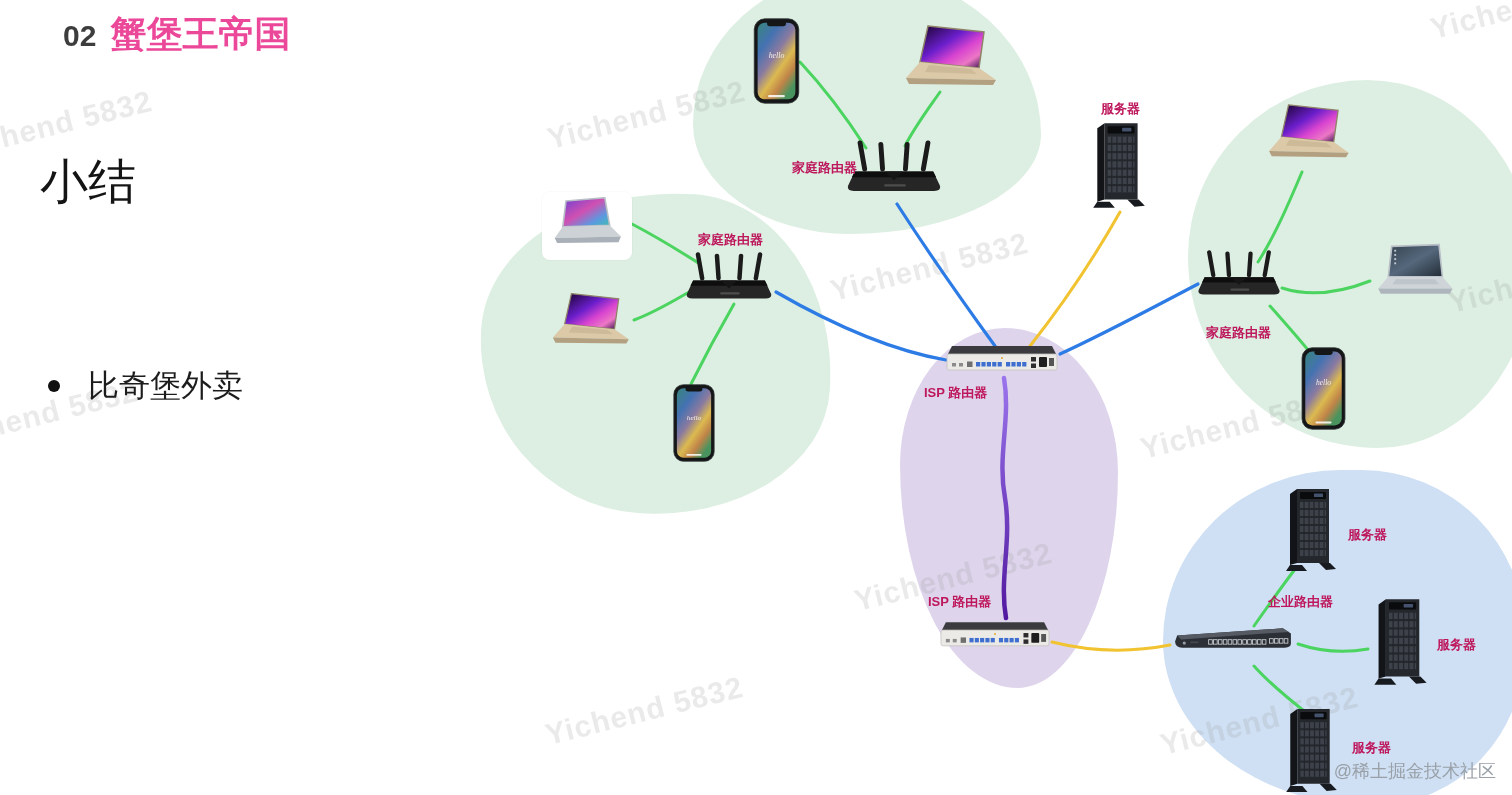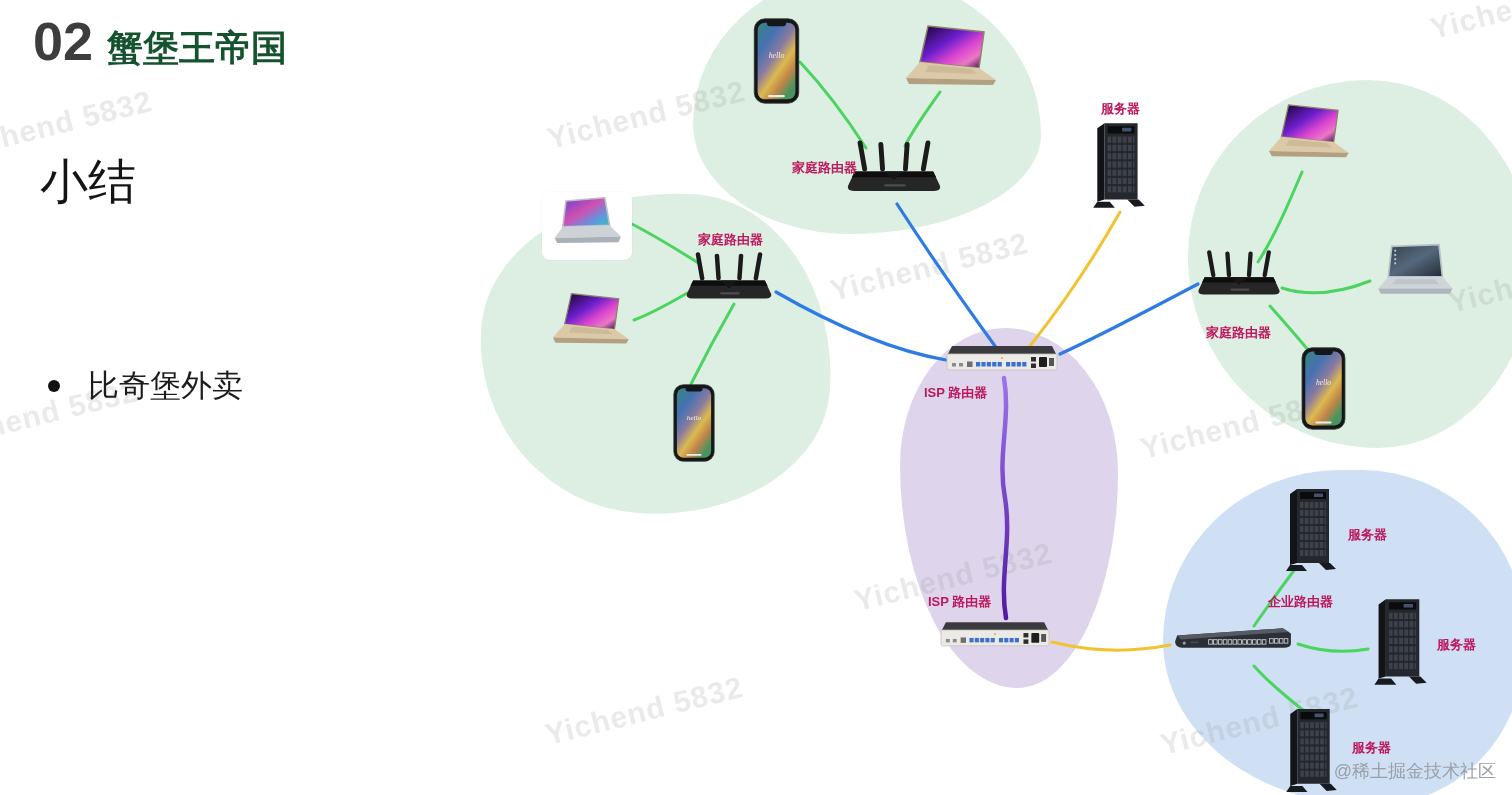--- a/index.html
+++ b/index.html
@@ -18,22 +18,22 @@
     border-radius:48% 52% 46% 54% / 38% 40% 60% 62%;}
   .blob-blue{left:1163px;top:470px;width:362px;height:335px;background:#cfe0f4;
     border-radius:50% 46% 42% 58% / 52% 50% 48% 50%;}
   .links{position:absolute;left:0;top:0;z-index:2;pointer-events:none;}
   .links path{fill:none;stroke-linecap:round;}
   .wm{position:absolute;z-index:1;font-size:30px;font-weight:bold;letter-spacing:1px;
     color:rgba(150,150,150,0.20);transform:rotate(-14deg);white-space:nowrap;}
   .dev{position:absolute;z-index:3;}
   .dlabel{position:absolute;z-index:4;font-size:13px;font-weight:bold;color:#be185d;white-space:nowrap;}
   .hdr{position:absolute;left:33px;top:10px;display:flex;align-items:baseline;gap:14px;z-index:4;}
-  .hdr .num{font-size:54px;font-weight:bold;color:#3d3d3d;}
-  .hdr .sec{font-size:36px;font-weight:bold;color:#14532d;}
+  .hdr .num{font-size:30px;font-weight:bold;color:#3d3d3d;margin-left:30px;}
+  .hdr .sec{font-size:36px;font-weight:bold;color:#ec4899;}
   .heading{position:absolute;left:40px;top:150px;font-size:48px;font-weight:500;color:#141414;z-index:4;}
   .bullets{position:absolute;left:38px;top:355px;display:flex;flex-direction:column;gap:44px;
     list-style:none;margin:10px;padding:0;z-index:4;}
   .bullets li{display:flex;align-items:center;gap:28px;font-size:31px;color:#1c1c1c;}
   .bullets .dot{width:12px;height:12px;border-radius:50%;background:#111;flex:none;}
   .whitecard{position:absolute;z-index:3;background:#fff;border-radius:8px;
     box-shadow:0 0 0 1px rgba(0,0,0,0.02);display:flex;align-items:center;justify-content:center;}
   .credit{position:absolute;right:16px;bottom:12px;font-size:18px;color:#99a0a8;z-index:5;}
   .defs-holder{position:absolute;width:0;height:0;overflow:hidden;}
 </style>

